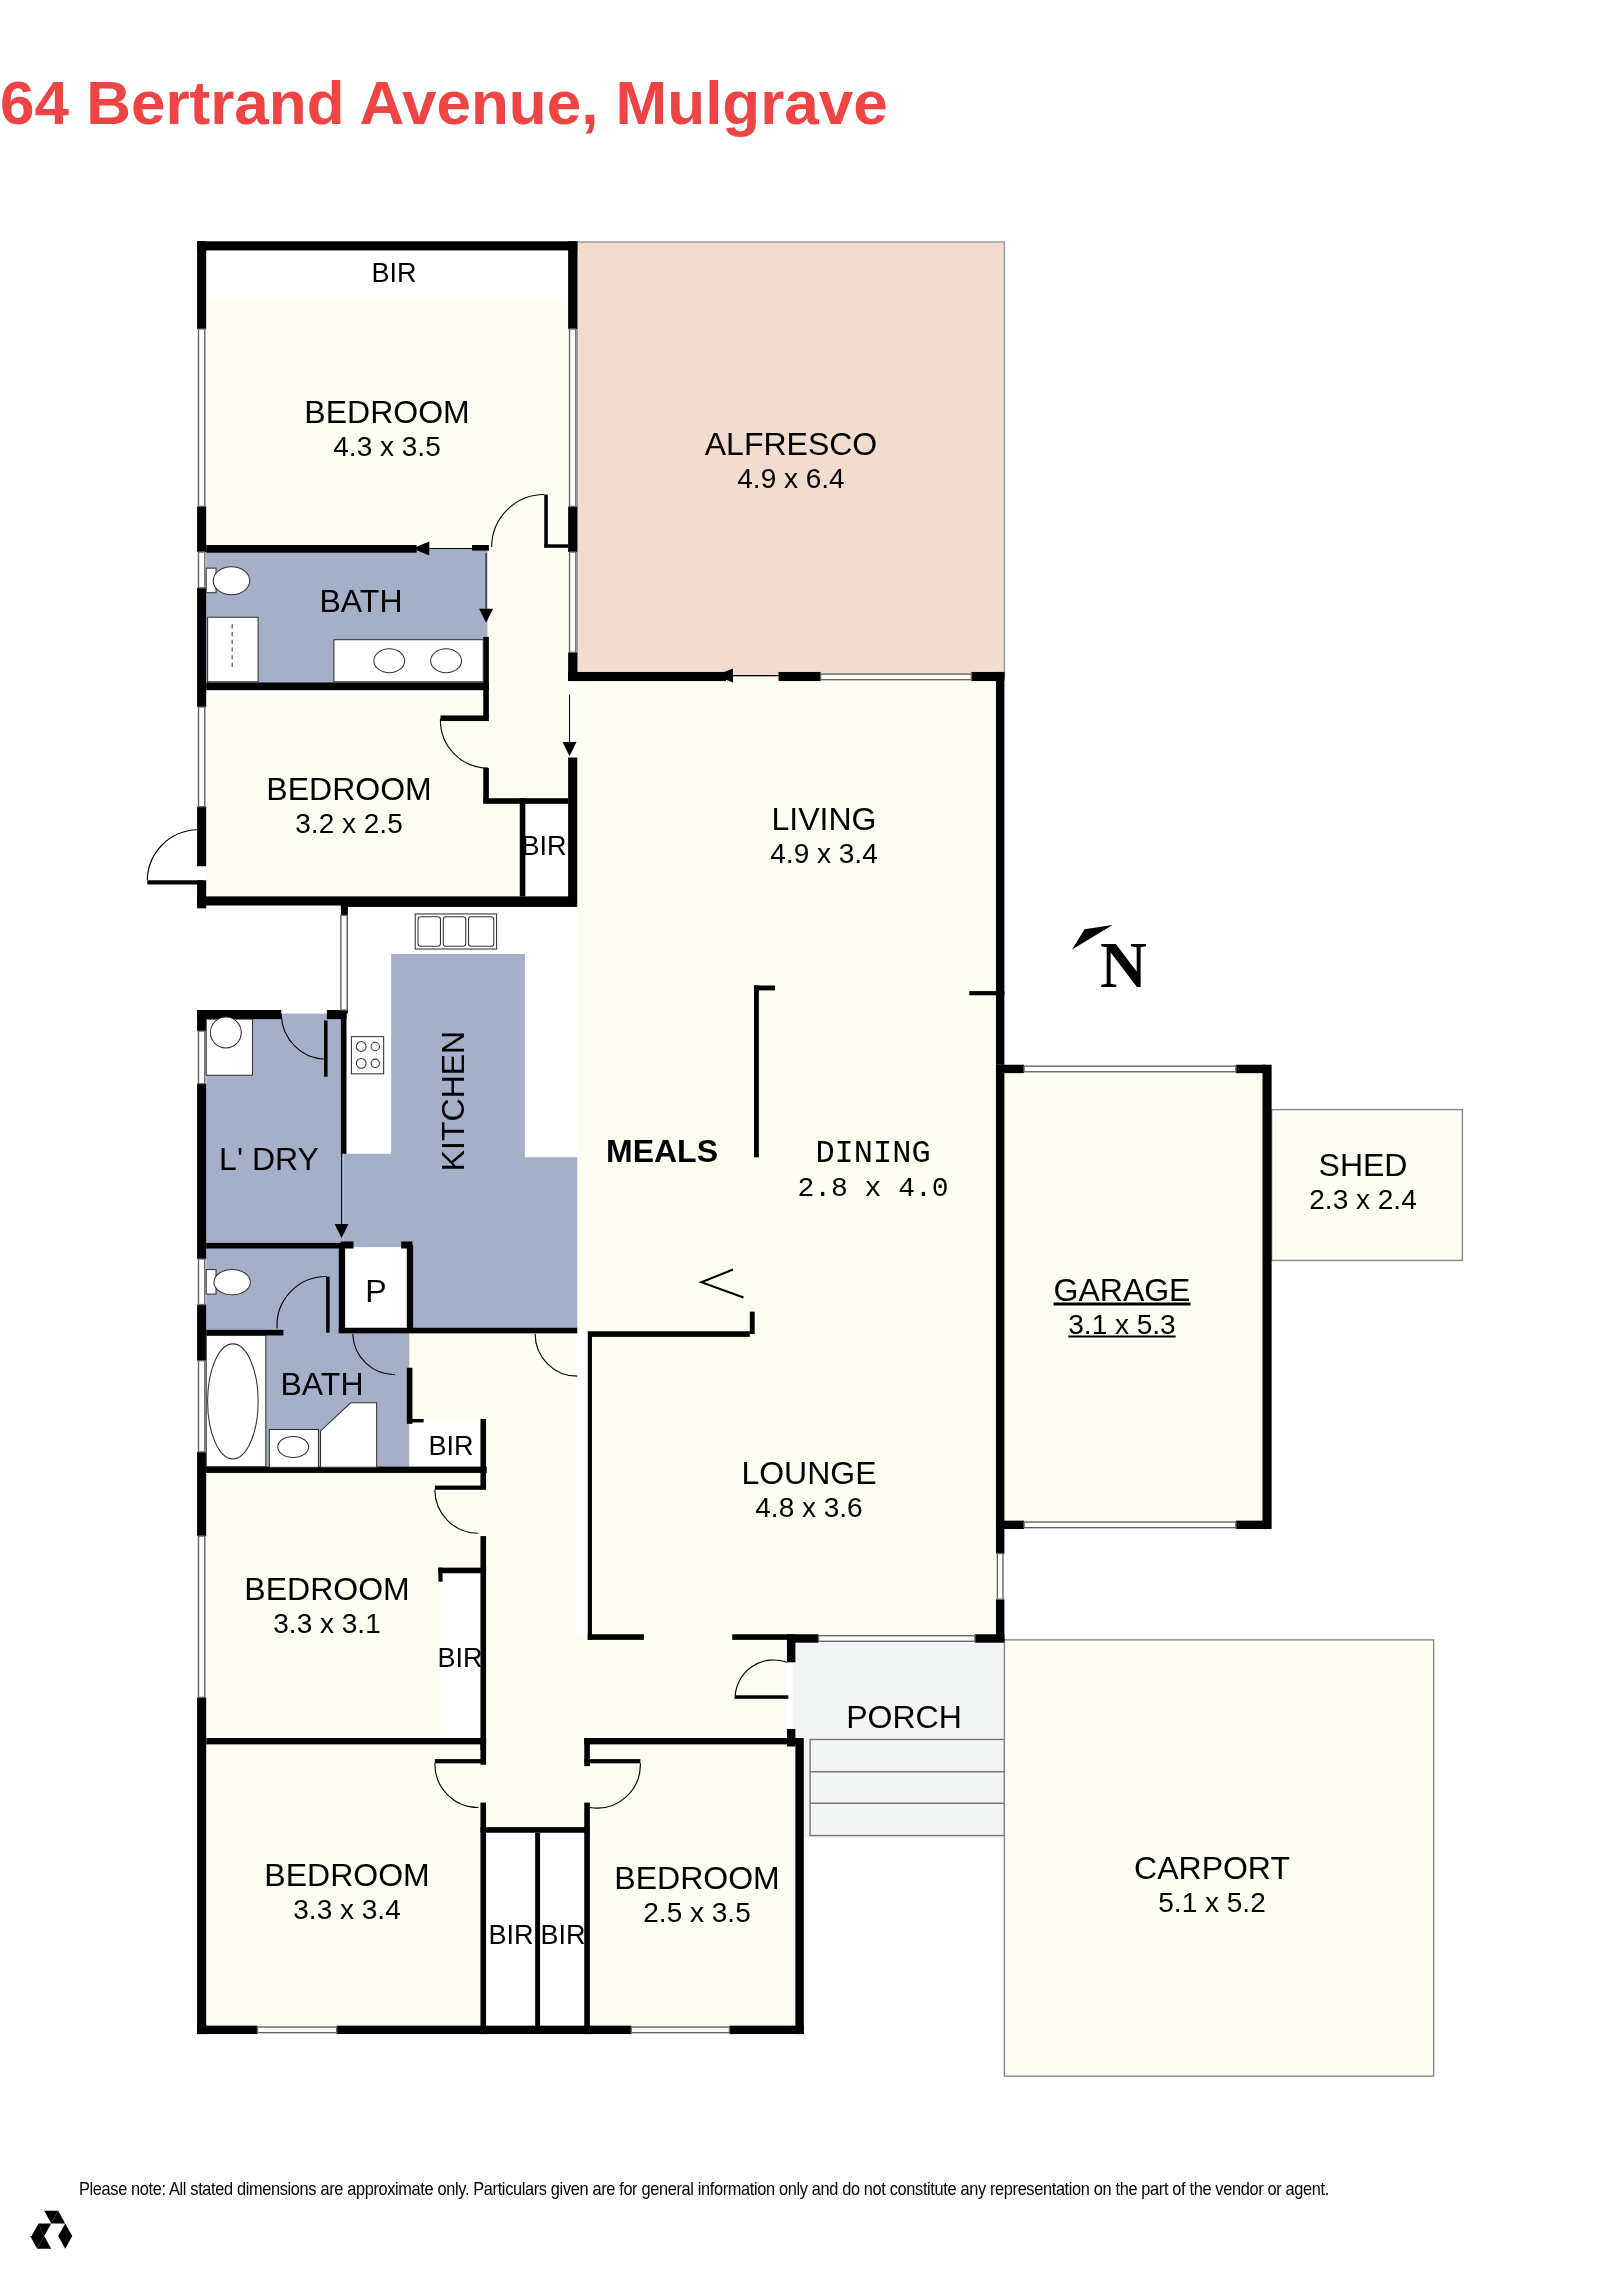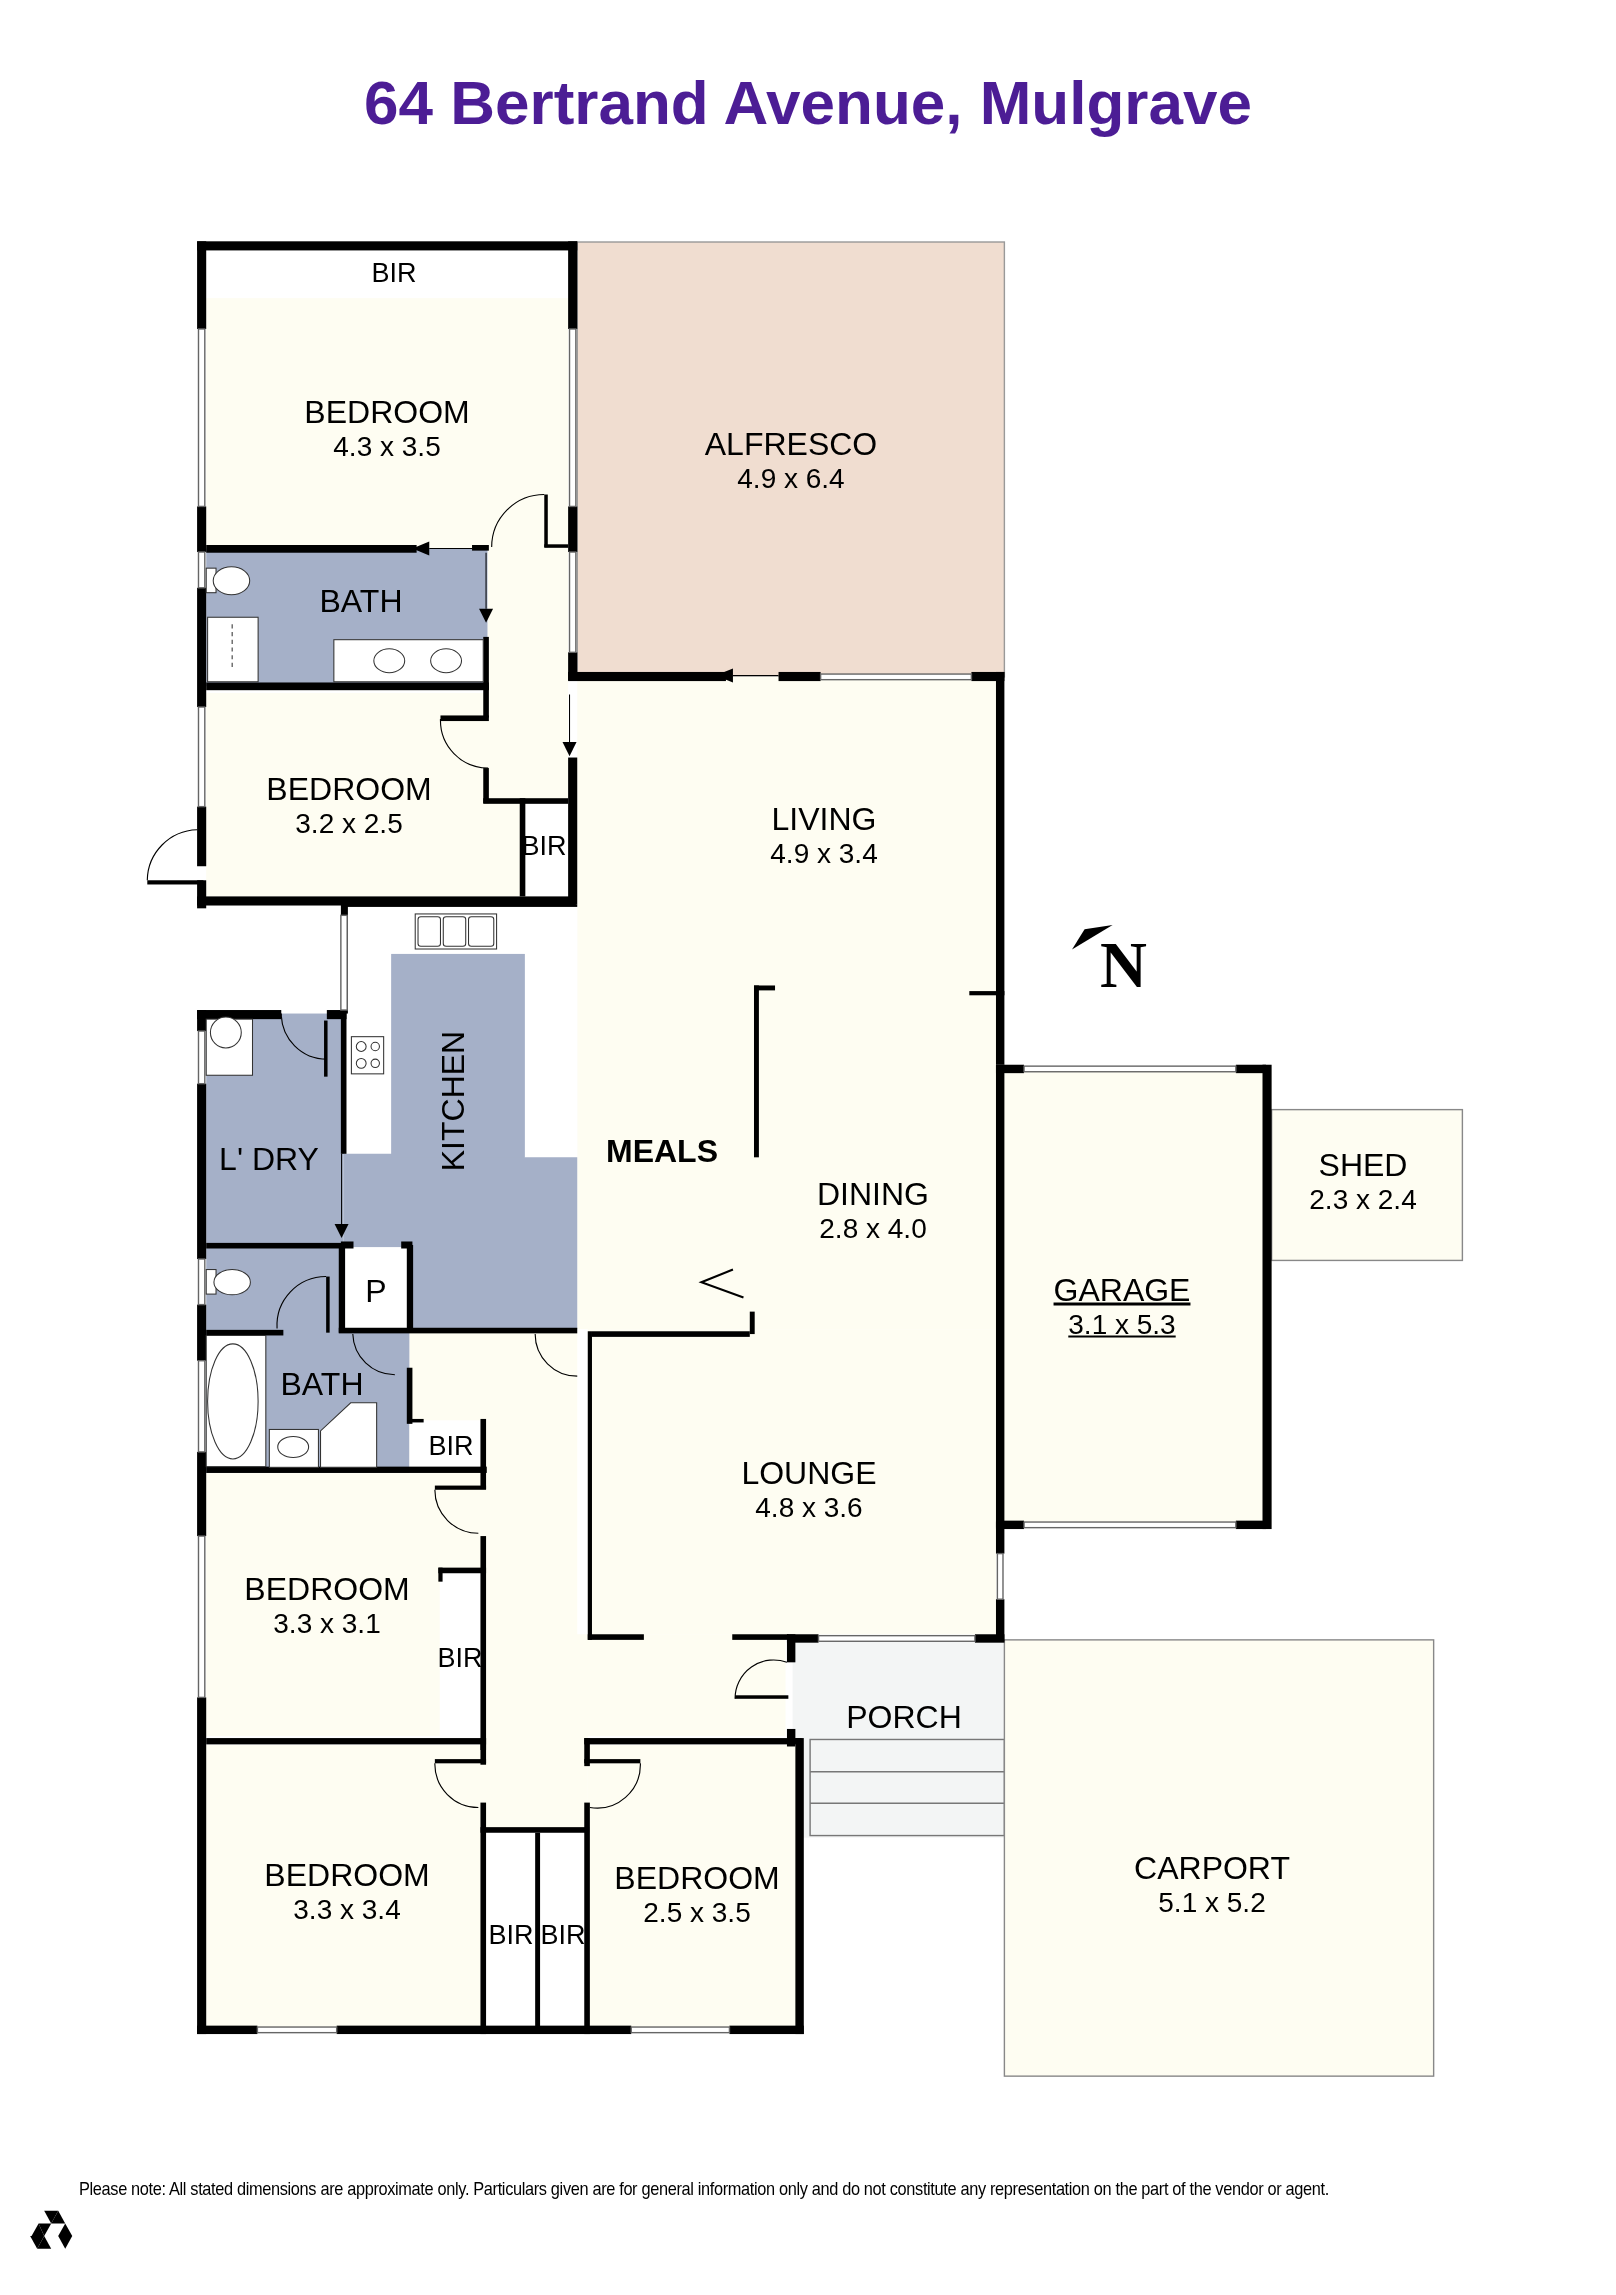--- a/index.html
+++ b/index.html
@@ -1,18 +1,18 @@
 <!DOCTYPE html>
 <html style="font-size:11.2px"><head>
 <meta charset="utf-8">
 <style>
   html, body { margin: 0; padding: 0; background: #ffffff; }
   body { width: 1616px; height: 2295px; position: relative; overflow: hidden; font-family: "Liberation Sans", sans-serif; }
   #plan { position: absolute; left: 0; top: 0; width: 1616px; height: 2295px; }
-  .title { position: absolute; left: 0; top: 67px; width: 1616px; text-align: center; font-weight: bold; font-size: 62px; color: #4c1d95; font-family: "Liberation Sans", sans-serif; letter-spacing: 0px; }
+  .title { position: absolute; left: 0; top: 67px; width: 1616px; text-align: left; font-weight: bold; font-size: 62px; color: #ef4444; font-family: "Liberation Sans", sans-serif; letter-spacing: 0px; }
   .room-label { position: absolute; text-align: center; color: #000; font-family: "Liberation Sans", sans-serif; line-height: 1.15; transform: translate(-50%, -50%); white-space: nowrap; }
   .room-name { font-size: 32px; display: block; }
   .room-dim { font-size: 28px; display: block; }
   .small-label { font-size: 27px; }
   .kitchen-label { position: absolute; font-size: 32px; transform: translate(-50%, -50%) rotate(-90deg); white-space: nowrap; font-family: "Liberation Sans", sans-serif; }
   .north { position: absolute; left: 1072px; top: 925px; width: 84px; height: 77px; }
   .north-n { position: absolute; left: 1100px; top: 933px; font-family: "Liberation Serif", serif; font-weight: bold; font-size: 65px; line-height: 1; }
   .disclaimer { position: absolute; left: 79px; top: 2178px; font-size: 19px; color: #000; font-family: "Liberation Sans", sans-serif; letter-spacing: -0.4px; transform: scaleX(0.86); transform-origin: left top; white-space: nowrap; }
 </style>
 </head>
@@ -338,21 +338,21 @@
     <span class="room-name">LIVING</span>
     <span class="room-dim">4.9 x 3.4</span>
   </div>
 <div class="kitchen-label" style="left:453px; top:1101px;">KITCHEN</div>
 <div class="room-label" style="left:269px; top:1159px;">
     <span class="room-name">L' DRY</span>
   </div>
 <div class="room-label" style="left:662px; top:1151px;font-weight:bold;">
     <span class="room-name">MEALS</span>
   </div>
-<div class="room-label" style="left:873px; top:1210px;">
+<div class="room-label" style="left:873px; top:1170px;font-family:Liberation Mono, monospace;">
     <span class="room-name">DINING</span>
     <span class="room-dim">2.8 x 4.0</span>
   </div>
 <div class="room-label" style="left:376px; top:1291px;">
     <span class="room-name">P</span>
   </div>
 <div class="room-label" style="left:322px; top:1384px;">
     <span class="room-name">BATH</span>
   </div>
 <div class="room-label" style="left:451px; top:1447px;"><span class="small-label">BIR</span></div>

